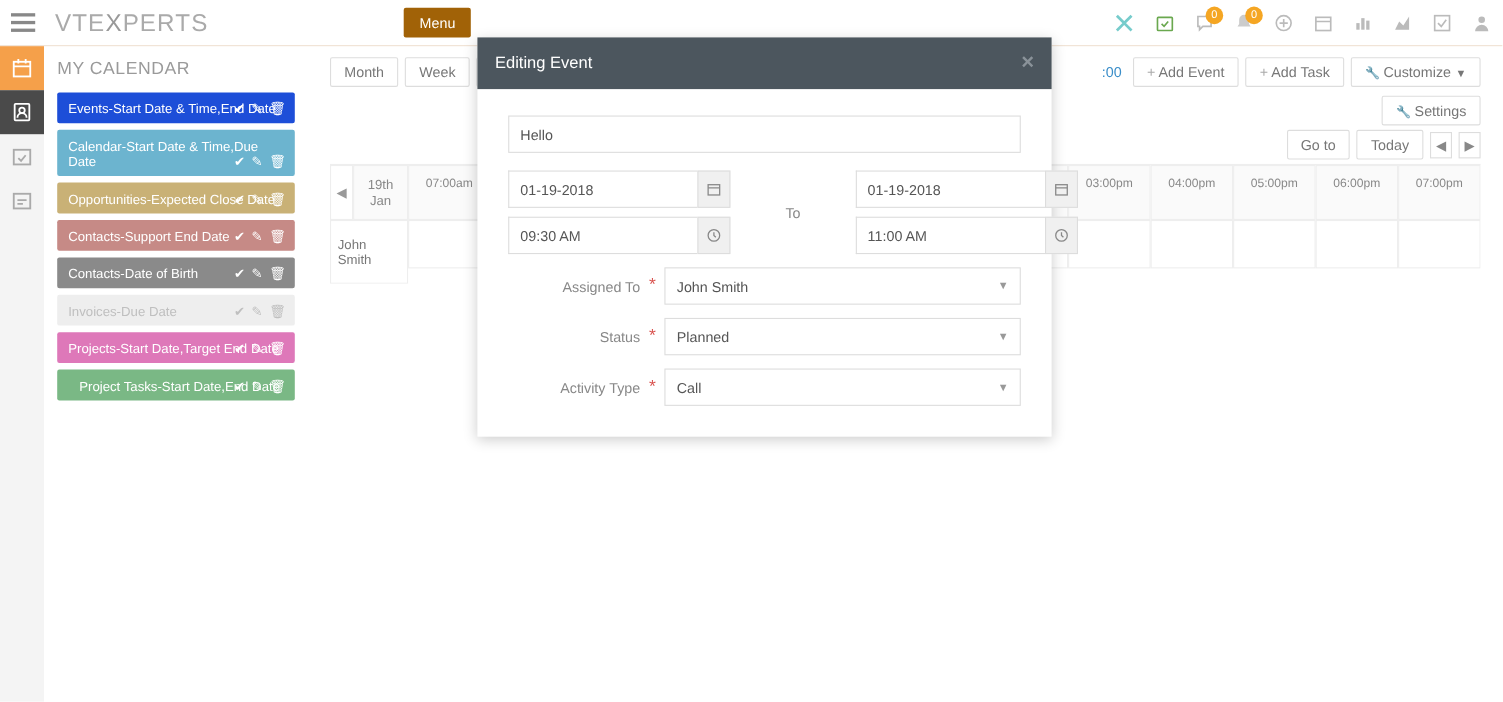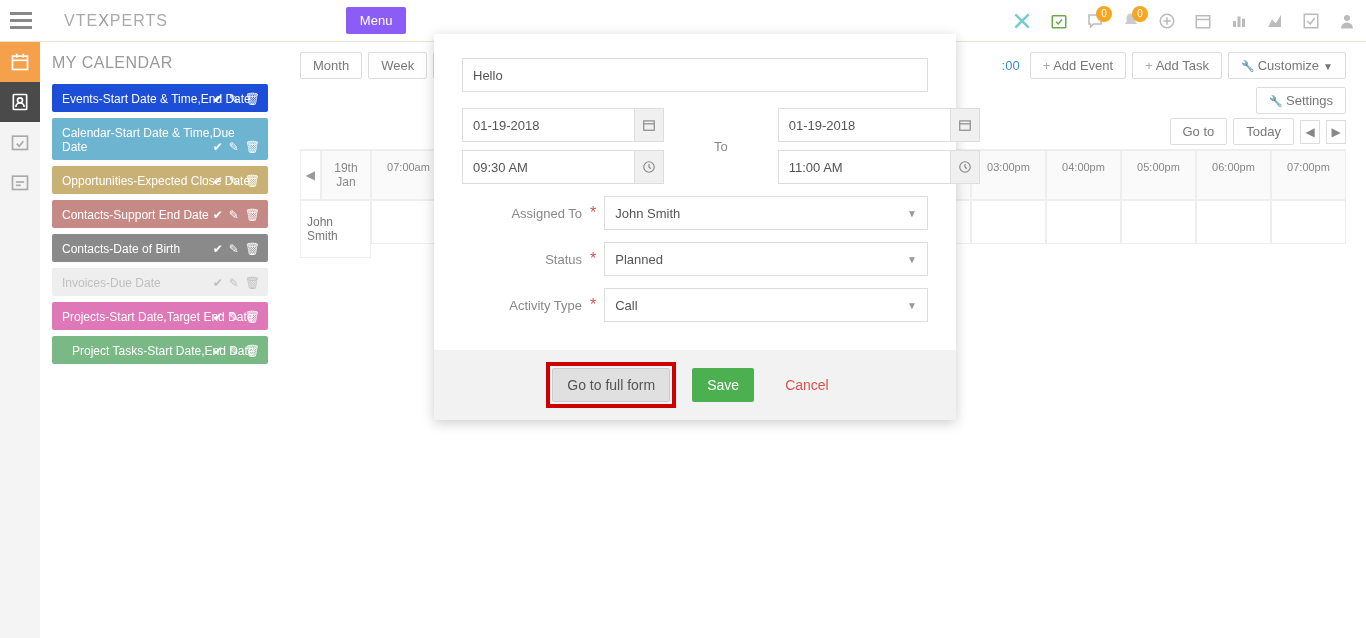--- a/index.html
+++ b/index.html
@@ -2,23 +2,23 @@
 <html><head>
 <meta charset="utf-8">
 <style>
 * { box-sizing: border-box; margin: 0; padding: 0; font-family: Arial, Helvetica, sans-serif; }
 body { background: #fff; overflow: hidden; width: 1366px; height: 638px; position: relative; }
 
 
 .topbar { height: 42px; border-bottom: 1px solid #f0e2d3; display: flex; align-items: center; padding: 0 10px; gap: 8px; }
 .hamburger { width: 28px; height: 28px; display: flex; flex-direction: column; justify-content: center; gap: 4px; cursor: pointer; }
 .hamburger span { height: 3px; background: #888; width: 22px; }
-.brand { font-size: 16px; font-weight: 300; color: #aaa; letter-spacing: 1px; margin-left: 18px; }
+.brand { font-size: 22px; font-weight: 300; color: #aaa; letter-spacing: 1px; margin-left: 4px; }
 .brand b { color: #999; }
-.menu-btn { margin-left: 170px; background: #8b5cf6; color: #fff; padding: 6px 14px; font-size: 13px; border-radius: 2px; cursor: pointer; }
+.menu-btn { margin-left: 170px; background: #a16207; color: #fff; padding: 6px 14px; font-size: 13px; border-radius: 2px; cursor: pointer; }
 .search-wrap { position: relative; margin-left: 4px; }
 .search-wrap input { width: 290px; height: 30px; border: none; background: #f7f7f7; padding: 0 30px 0 30px; font-size: 13px; color: #888; border-radius: 2px; }
 .search-wrap .sicon { position: absolute; left: 8px; top: 7px; color: #bbb; font-size: 14px; }
 .search-wrap .darrow { position: absolute; right: 8px; top: 7px; color: #ccc; font-size: 14px; }
 .top-right { margin-left: auto; display: flex; align-items: center; gap: 18px; }
 .top-right .ico { color: #bbb; font-size: 18px; position: relative; cursor: pointer; }
 .badge { position: absolute; top: -6px; right: -8px; background: #f5a623; color: #fff; font-size: 10px; border-radius: 50%; width: 16px; height: 16px; display: flex; align-items: center; justify-content: center; }
 
 
 .rail { position: absolute; left: 0; top: 42px; width: 40px; bottom: 0; background: #f4f4f4; display: flex; flex-direction: column; }
@@ -316,20 +316,24 @@
           <div class="slot"></div>
           <div class="slot"></div>
           <div class="slot"></div>
         </div>
     </div>
   </div>
 </div>
 
 <div class="modal-back">
   <div class="modal">
+    <div class="modal-head">
+      <span>Editing Event</span>
+      <span class="close">×</span>
+    </div>
     <div class="modal-body">
       <div class="mrow single">
         <input class="finput" type="text" value="Hello" style="">
       </div>
       <div class="two-col">
         <div class="col-side">
           <div class="date-wrap">
             <input class="finput" type="text" value="01-19-2018" style="">
             <div class="addon">
                 <svg width="14" height="14" viewBox="0 0 24 24" fill="none" stroke="#888" stroke-width="2">
@@ -388,21 +392,14 @@
       </div>
       <div class="formrow">
         <label>Activity Type</label>
           <span class="req">*</span>
         <div class="fsel">
             <span>Call</span>
             <span class="caret">▼</span>
           </div>
       </div>
     </div>
-    <div class="modal-foot">
-      <span class="highlight-red">
-        <button class="btn btn-grey">Go to full form</button>
-      </span>
-      <button class="btn btn-green">Save</button>
-      <button class="btn btn-link">Cancel</button>
-    </div>
   </div>
 </div>
 
 </body></html>

